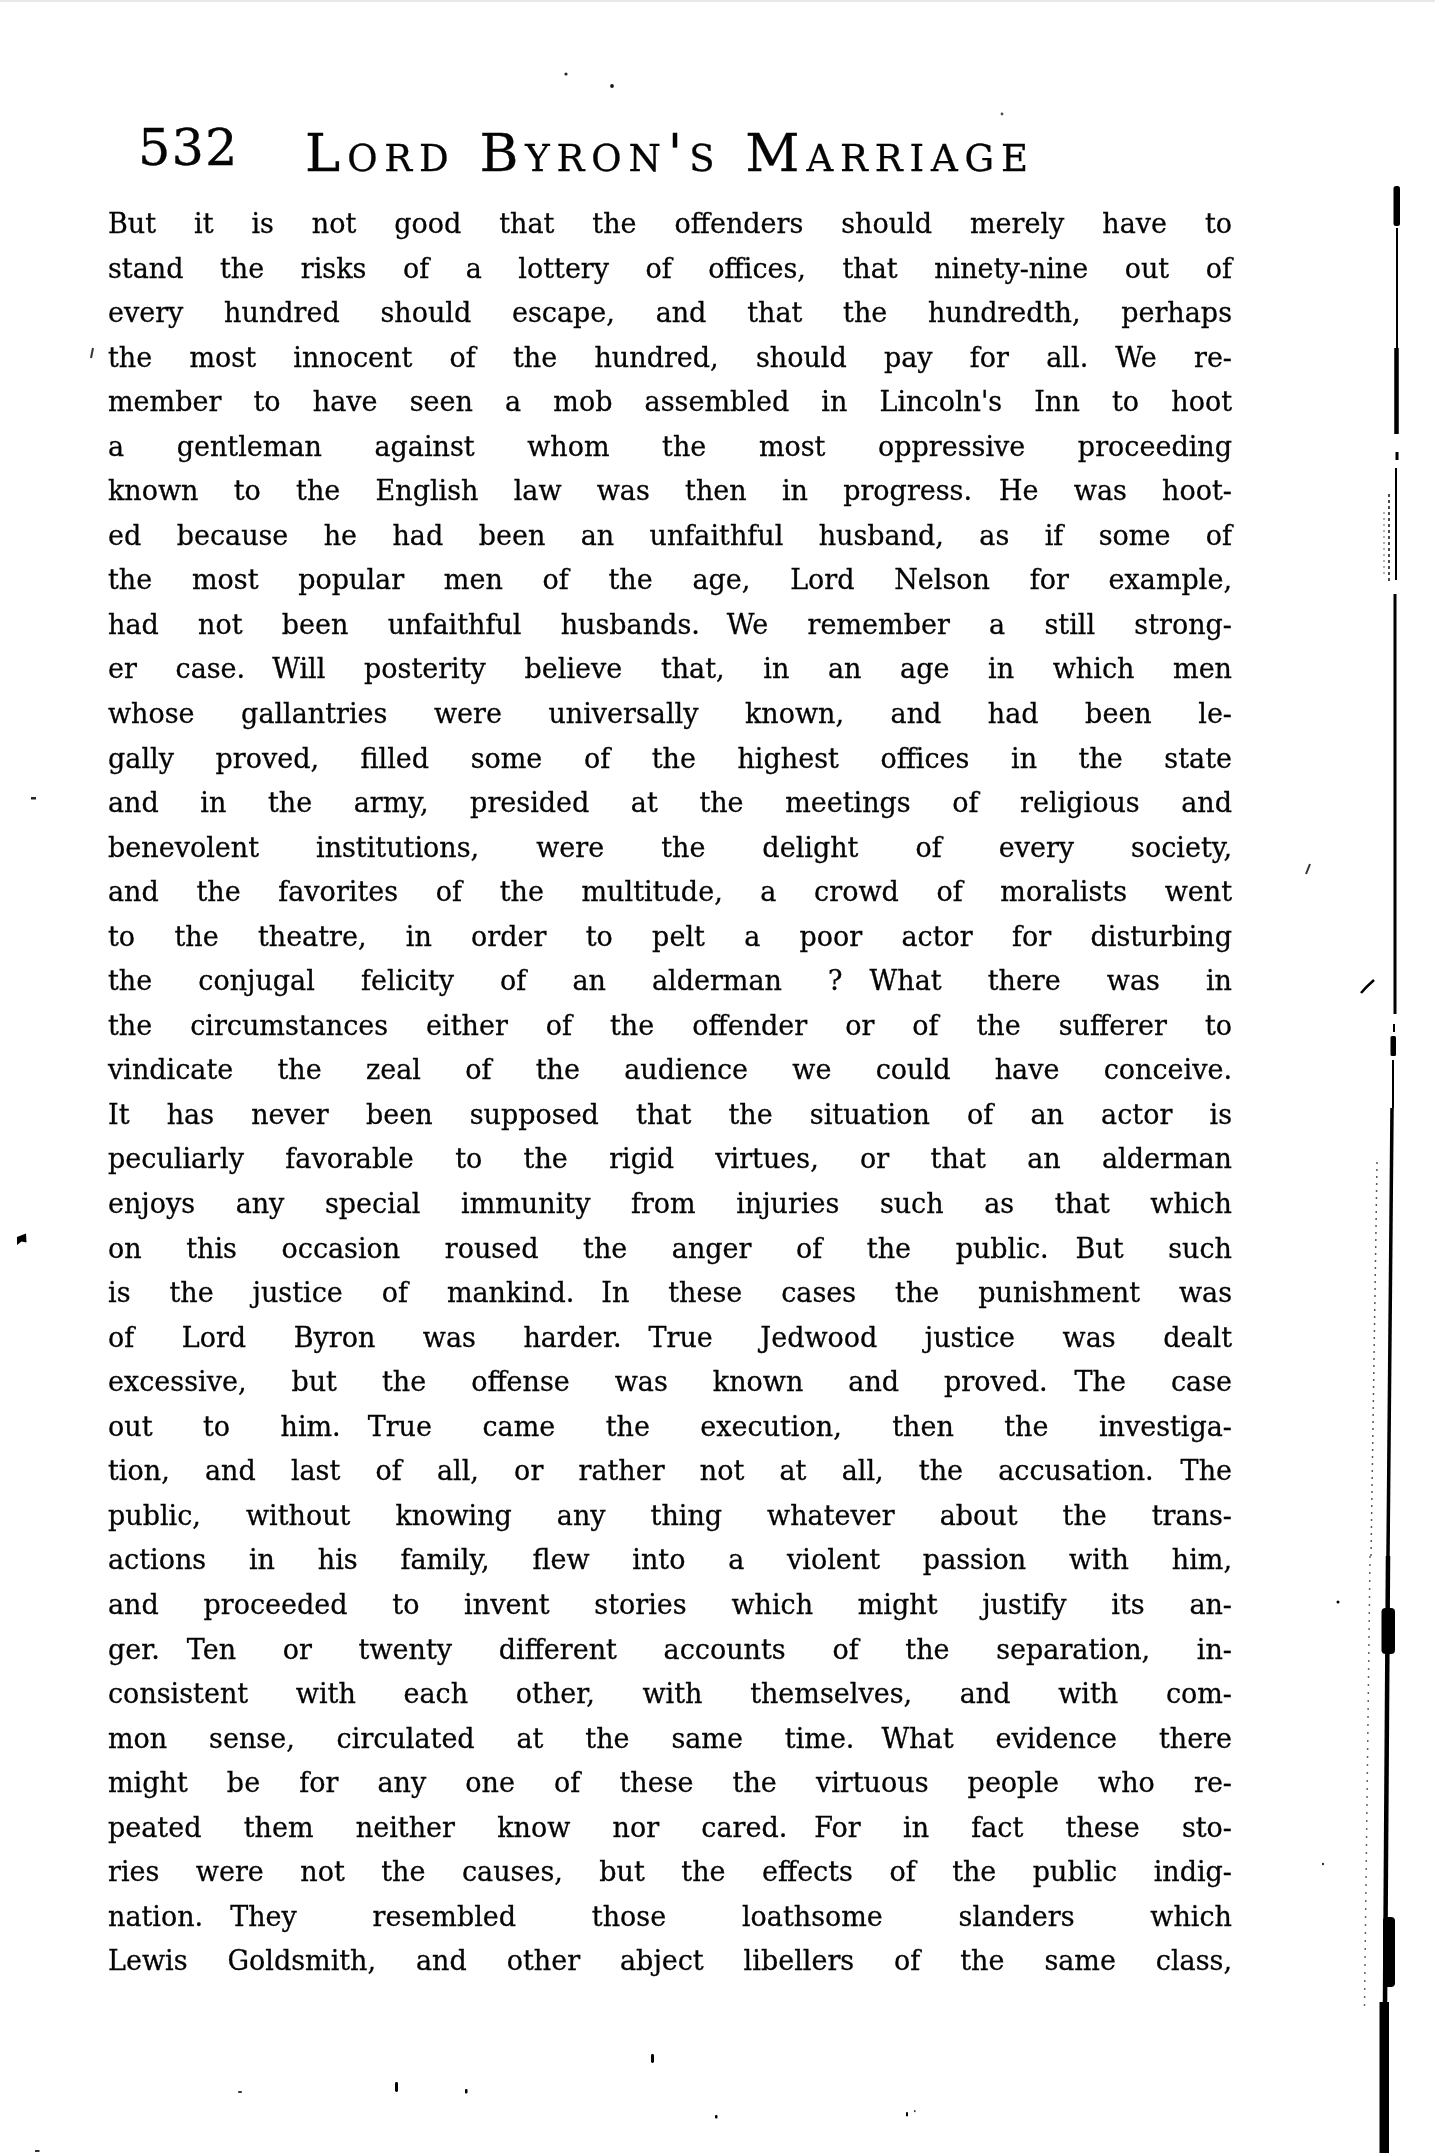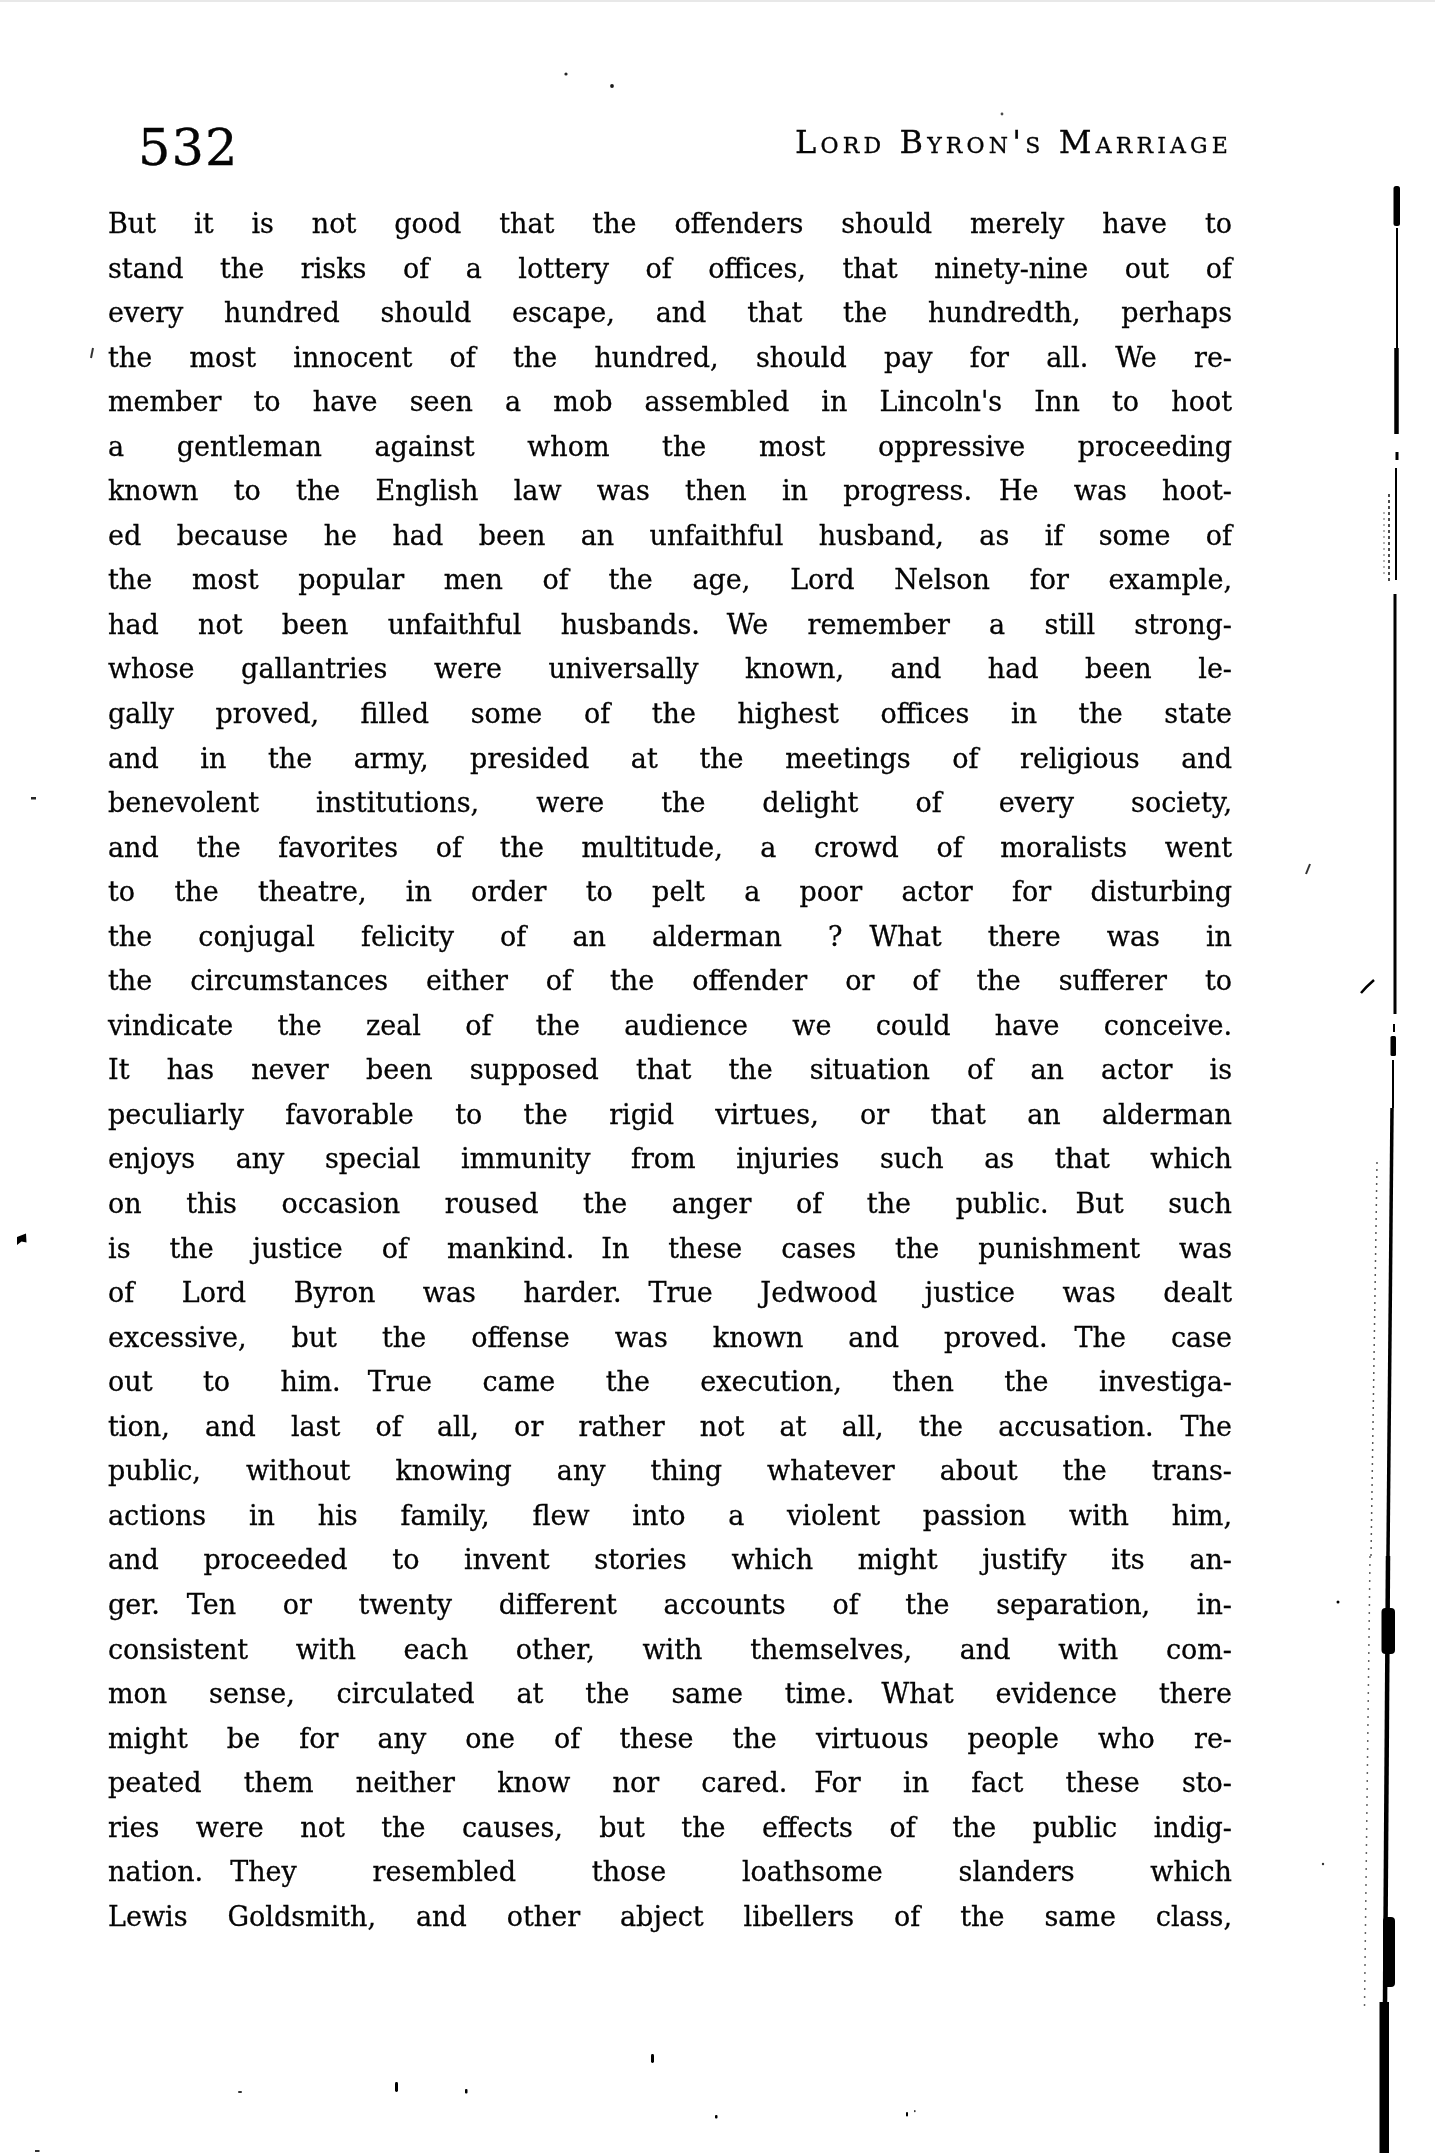--- a/index.html
+++ b/index.html
@@ -27,23 +27,23 @@
     font-size: 51px;
     line-height: 1;
     letter-spacing: 1px;
     -webkit-text-stroke: 0.3px;
   }
   .running-title {
     position: absolute;
     left: 0;
     right: 0;
     top: 6px;
-    text-align: right;
+    text-align: center;
     font-variant: small-caps;
-    font-size: 32px;
+    font-size: 53px;
     line-height: 1;
     letter-spacing: 0.13em;
     -webkit-text-stroke: 0.3px;
     white-space: nowrap;
   }
   .body-text {
     position: absolute;
     left: 108px;
     top: 200px;
     width: 1124px;
@@ -79,20 +79,21 @@
       <div class="text-line">But it is not good that the offenders should merely have to</div>
       <div class="text-line">stand the risks of a lottery of offices, that ninety-nine out of</div>
       <div class="text-line">every hundred should escape, and that the hundredth, perhaps</div>
       <div class="text-line">the most innocent of the hundred, should pay for all.  We re-</div>
       <div class="text-line">member to have seen a mob assembled in Lincoln's Inn to hoot</div>
       <div class="text-line">a gentleman against whom the most oppressive proceeding</div>
       <div class="text-line">known to the English law was then in progress.  He was hoot-</div>
       <div class="text-line">ed because he had been an unfaithful husband, as if some of</div>
       <div class="text-line">the most popular men of the age, Lord Nelson for example,</div>
       <div class="text-line">had not been unfaithful husbands.  We remember a still strong-</div>
+      <div class="text-line">er case.  Will posterity believe that, in an age in which men</div>
       <div class="text-line">whose gallantries were universally known, and had been le-</div>
       <div class="text-line">gally proved, filled some of the highest offices in the state</div>
       <div class="text-line">and in the army, presided at the meetings of religious and</div>
       <div class="text-line">benevolent institutions, were the delight of every society,</div>
       <div class="text-line">and the favorites of the multitude, a crowd of moralists went</div>
       <div class="text-line">to the theatre, in order to pelt a poor actor for disturbing</div>
       <div class="text-line">the conjugal felicity of an alderman ?  What there was in</div>
       <div class="text-line">the circumstances either of the offender or of the sufferer to</div>
       <div class="text-line">vindicate the zeal of the audience we could have conceive.</div>
       <div class="text-line">It has never been supposed that the situation of an actor is</div>

